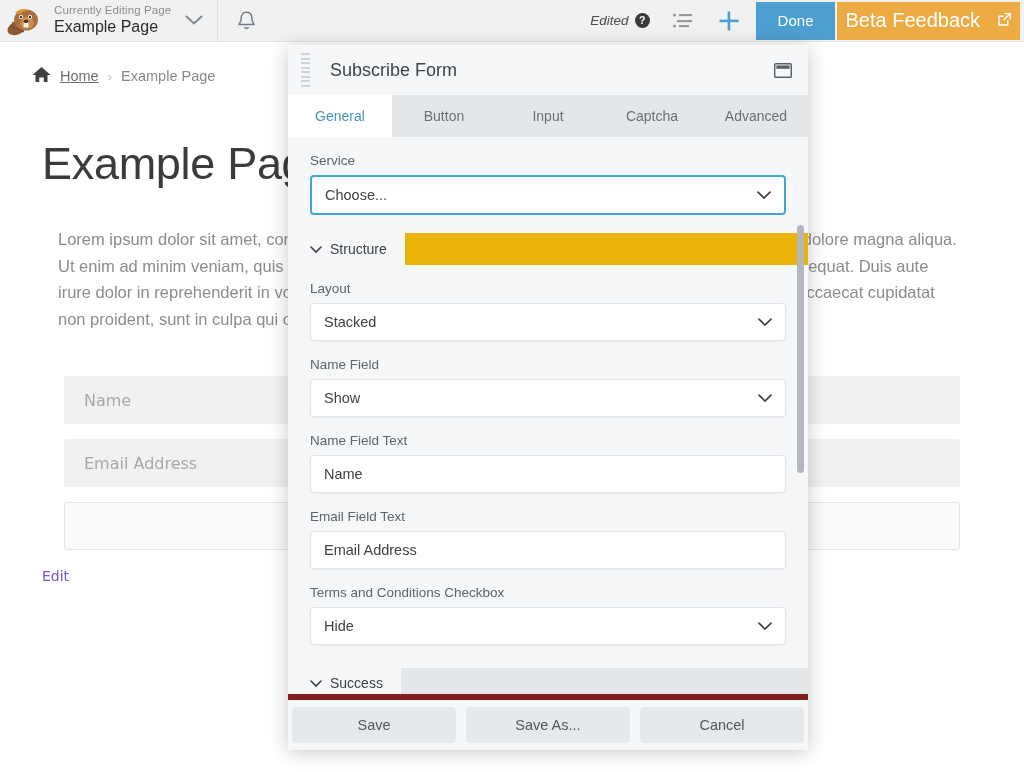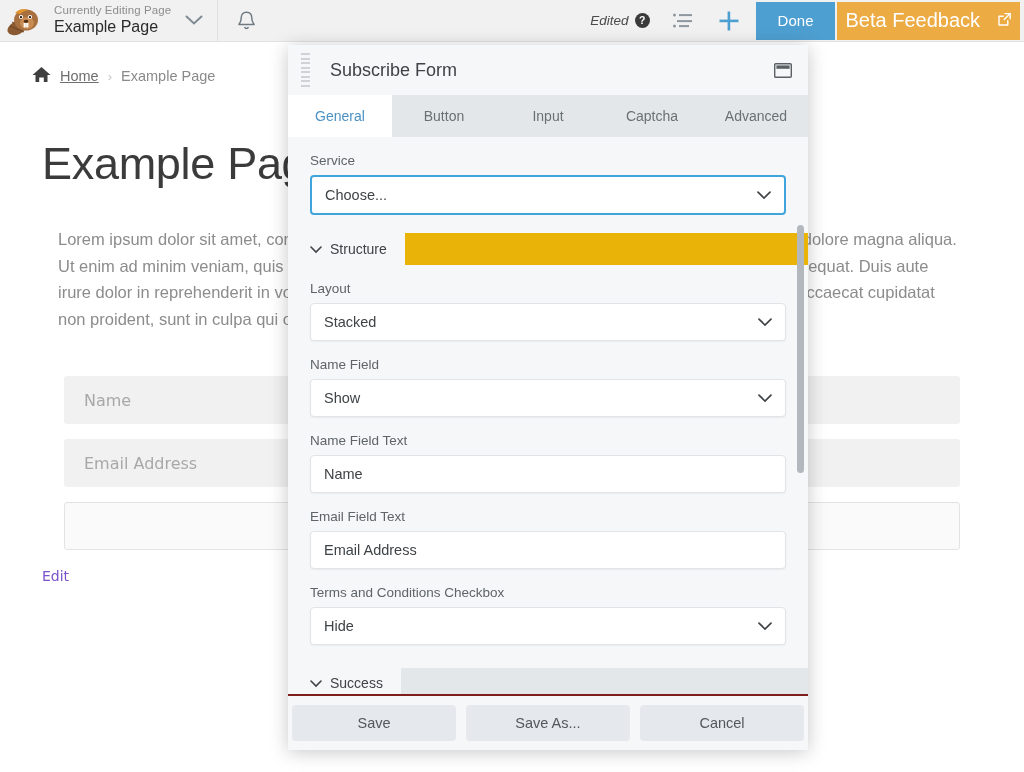--- a/index.html
+++ b/index.html
@@ -131,21 +131,21 @@
   .scrollbar-track {
     position: absolute; right: 2px; top: 0; width: 8px; height: 100%;
   }
   .scrollbar-thumb {
     position: absolute; right: 2px; top: 88px; width: 7px; height: 248px;
     background: #b3b8bf; border-radius: 4px;
   }
 
   .modal-foot {
     flex: none; height: 56px; background: #f6f7f8; display: flex; align-items: center;
-    gap: 10px; padding: 0 4px; border-top: 2px solid #7f1d1d;
+    gap: 10px; padding: 0 4px; border-top: 6px solid #7f1d1d;
   }
   .foot-btn {
     flex: 1 1 0; height: 36px; background: #e5e8ec; border: none; border-radius: 4px;
     font-size: 14.5px; color: #53585c;
     display: flex; align-items: center; justify-content: center;
     font-family: "Liberation Sans", sans-serif;
   }
   .hidden-sec-head {
     position: absolute; left: 0; bottom: 0; width: 100%; height: 26px; background: #e3e7ea;
     display: flex; align-items: flex-start; overflow: hidden;

